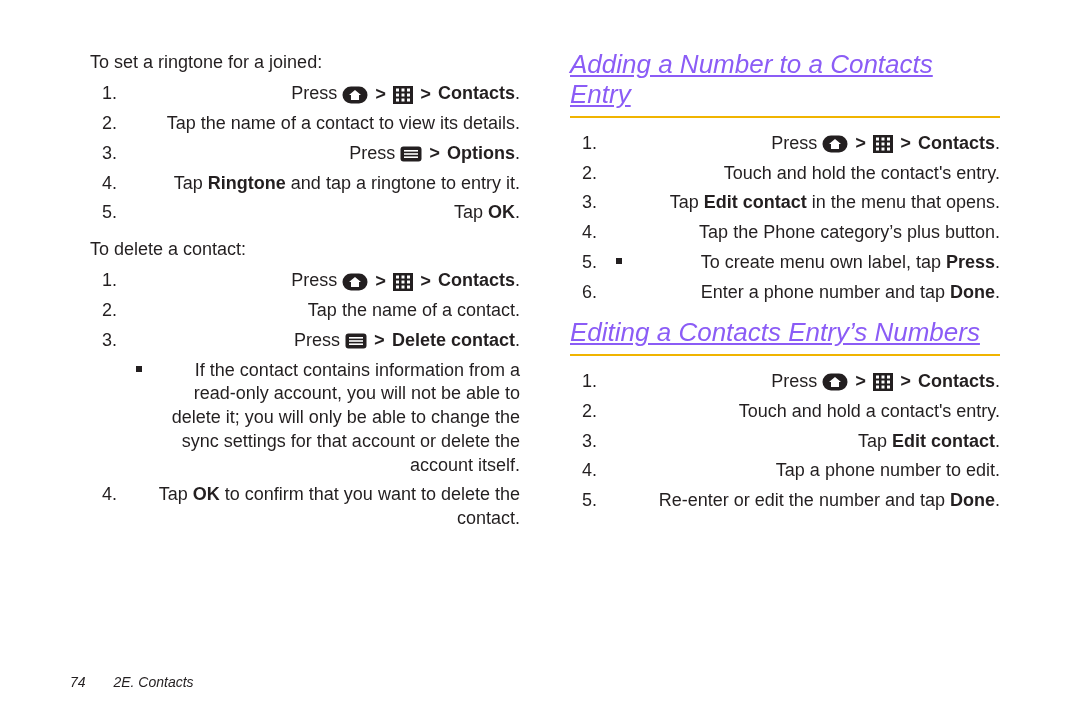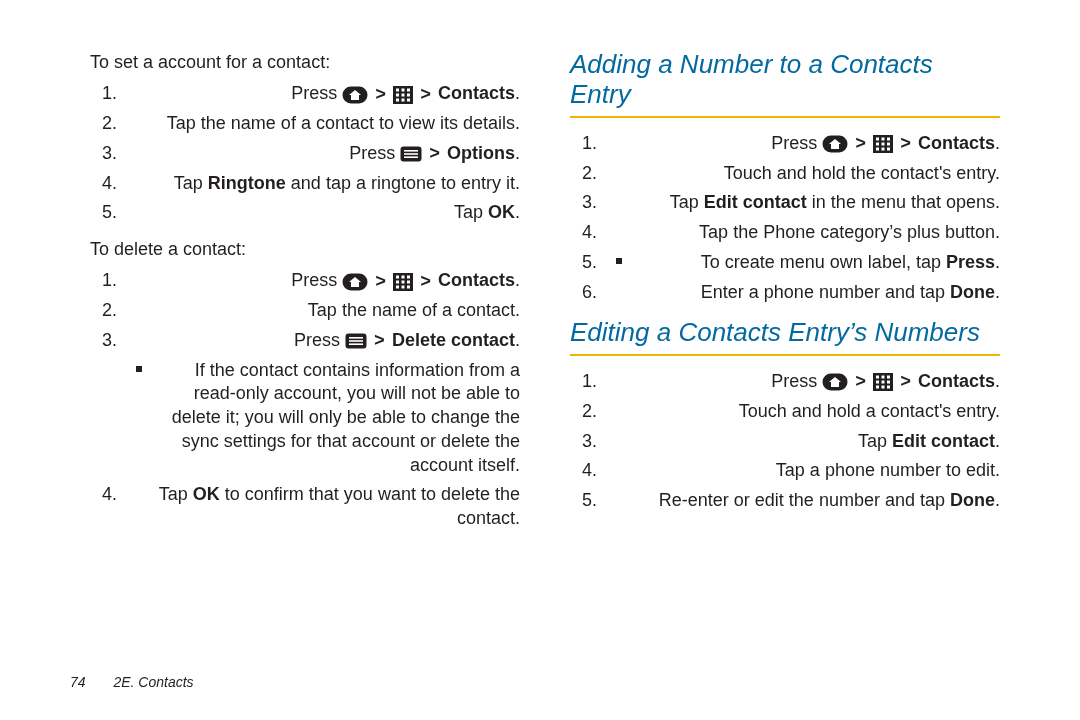--- a/index.html
+++ b/index.html
@@ -27,22 +27,23 @@
   .lead {
     font-size: 18px;
     margin: 0 0 8px 0;
     line-height: 1.35;
   }
   h2.section {
     font-size: 26px;
     font-style: italic;
     font-weight: normal;
     margin: 0 0 6px 0;
-    color: #0369a1;
+    color: #8b5cf6;
     line-height: 1.15;
+    text-decoration: underline;
   }
   hr.rule {
     border: none;
     border-top: 2px solid #f0b400;
     margin: 0 0 14px 0;
   }
   ol {
     margin: 0 0 12px 0;
     padding-left: 32px;
     font-size: 18px;
@@ -93,21 +94,21 @@
   }
   .footer .pnum { margin-right: 24px; }
 </style>
 </head>
 <body>
 
 <div class="page">
 
   <div class="col col-left">
 
-    <p class="lead">To set a account for a contact:</p>
+    <p class="lead">To set a ringtone for a joined:</p>
 
     <ol>
       <li>
         <span>Press </span>
   <span class="icon">
     <svg width="26" height="18" viewBox="0 0 26 18">
       <rect x="0.5" y="0.5" width="25" height="17" rx="8.5" fill="#231f20"></rect>
       <path d="M13 4 L19 9 L17 9 L17 14 L9 14 L9 9 L7 9 Z" fill="#fff"></path>
     </svg>
   </span>

